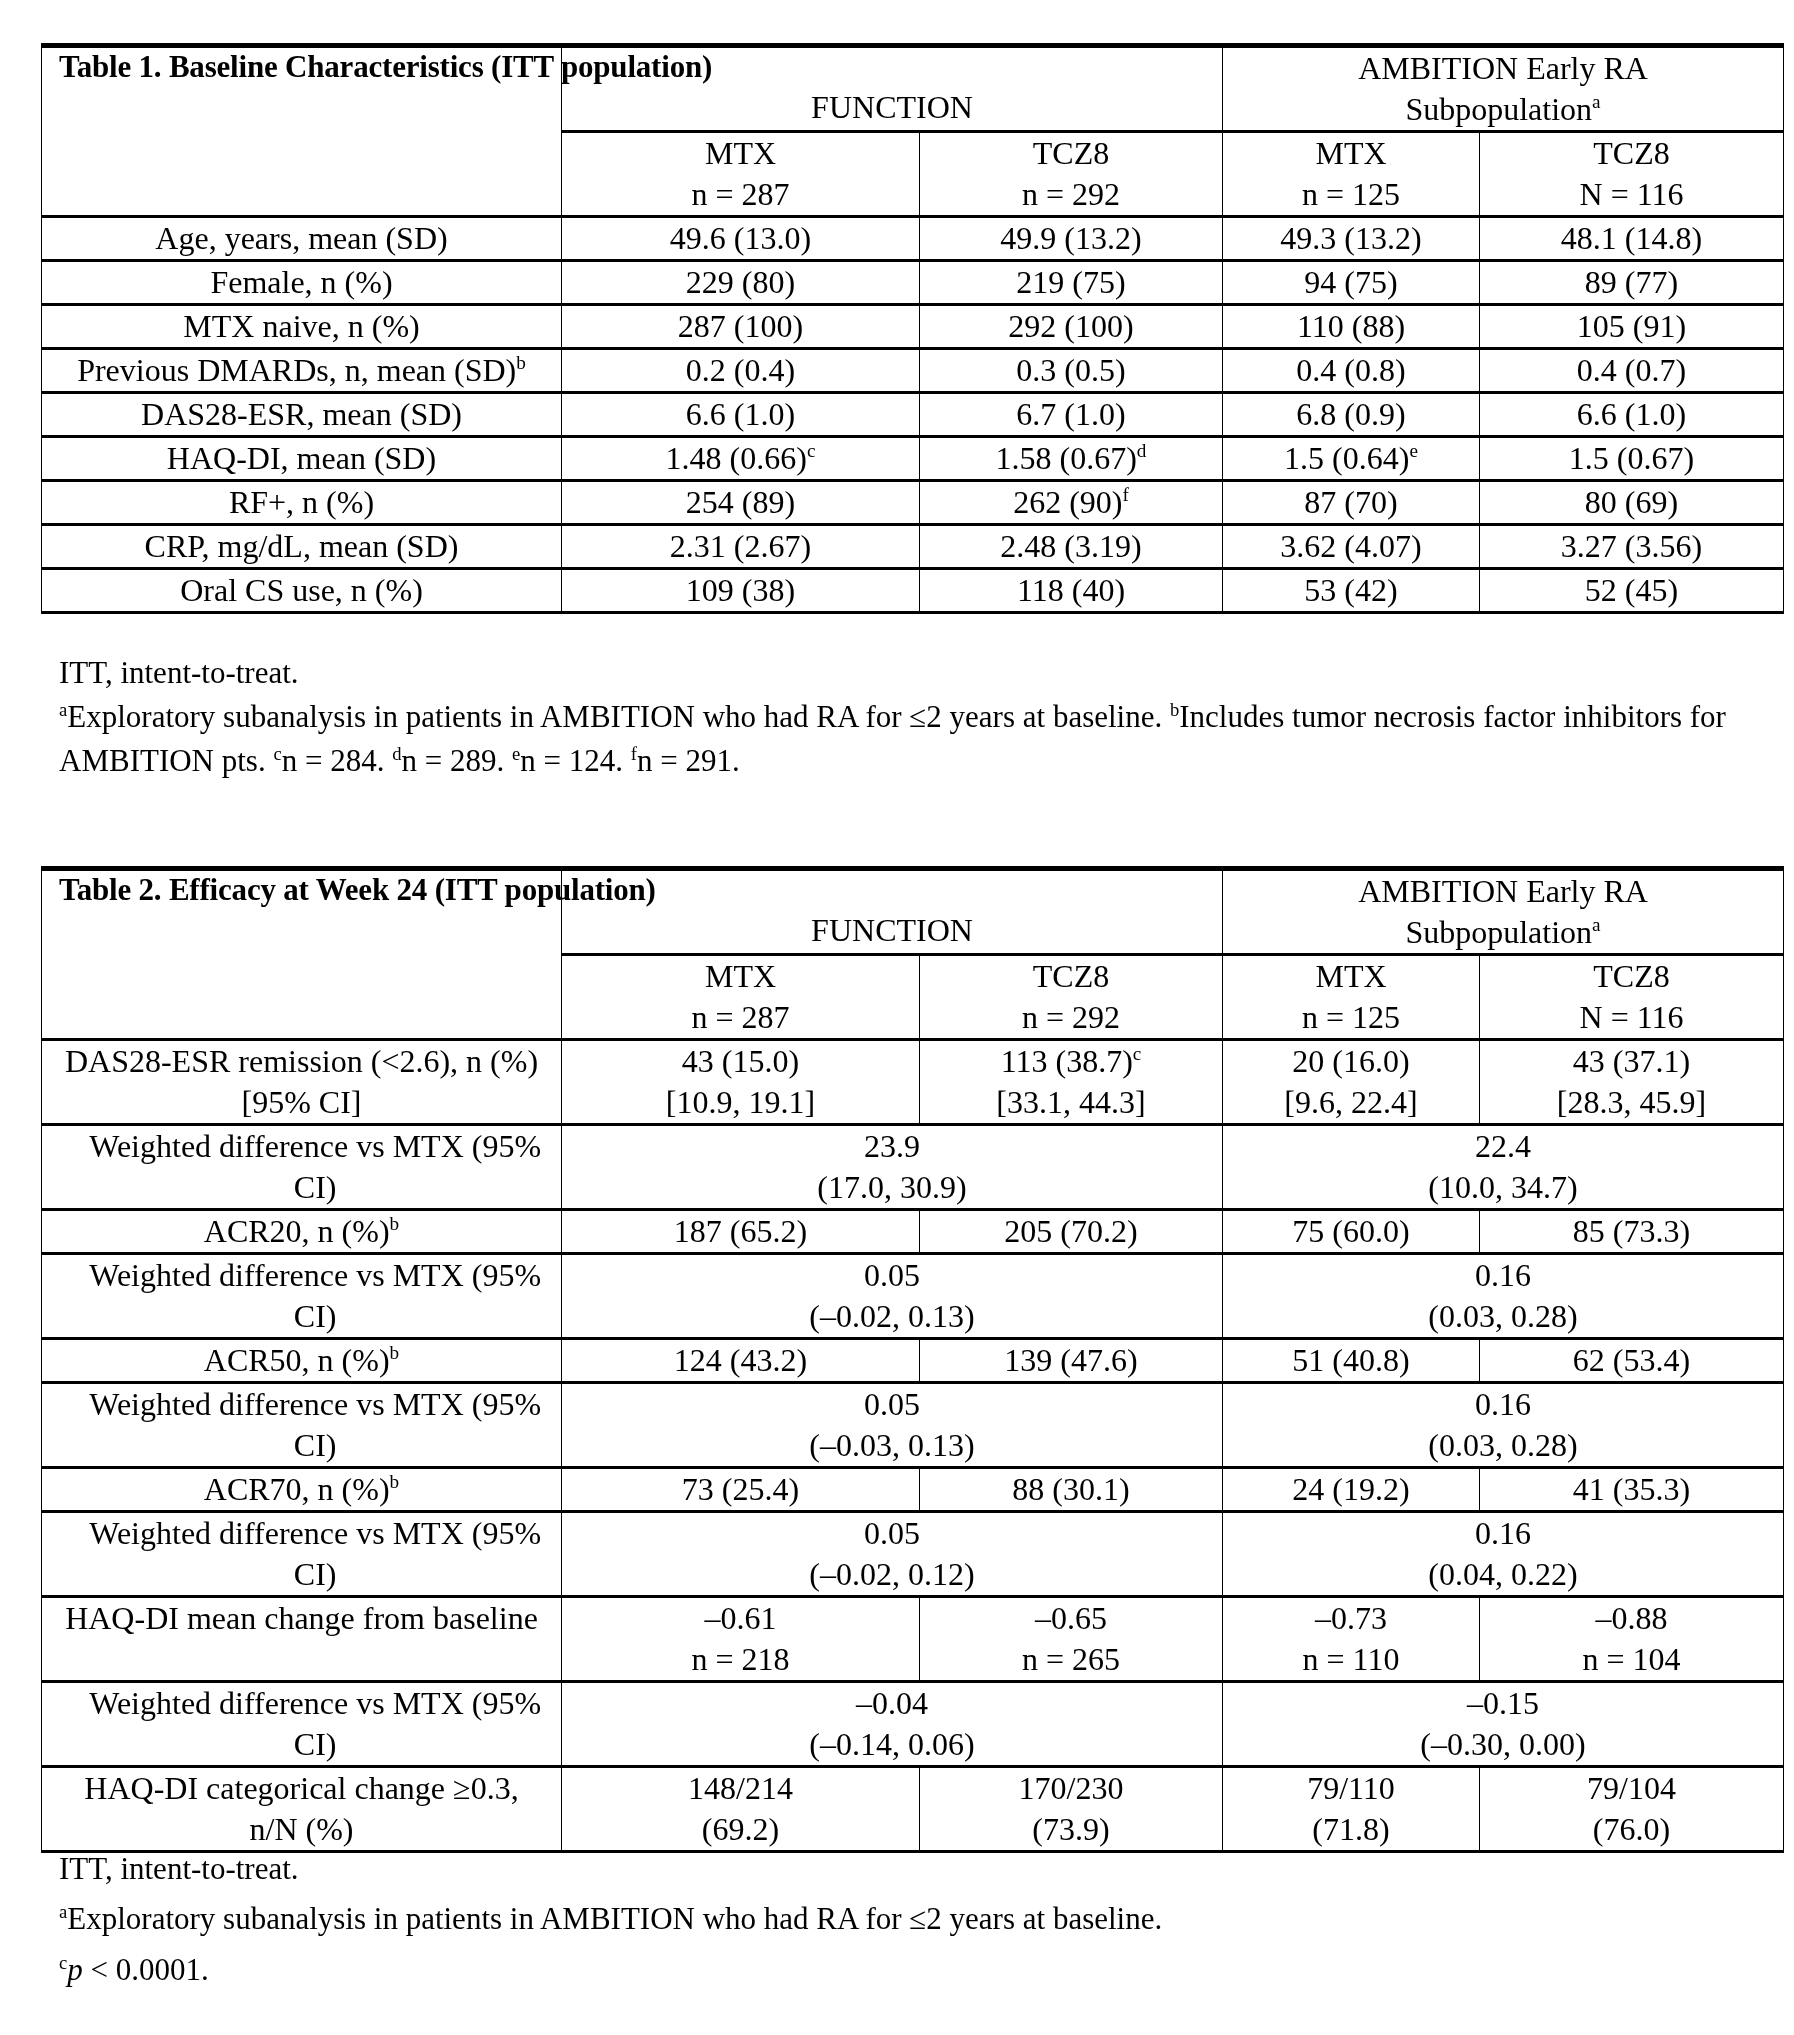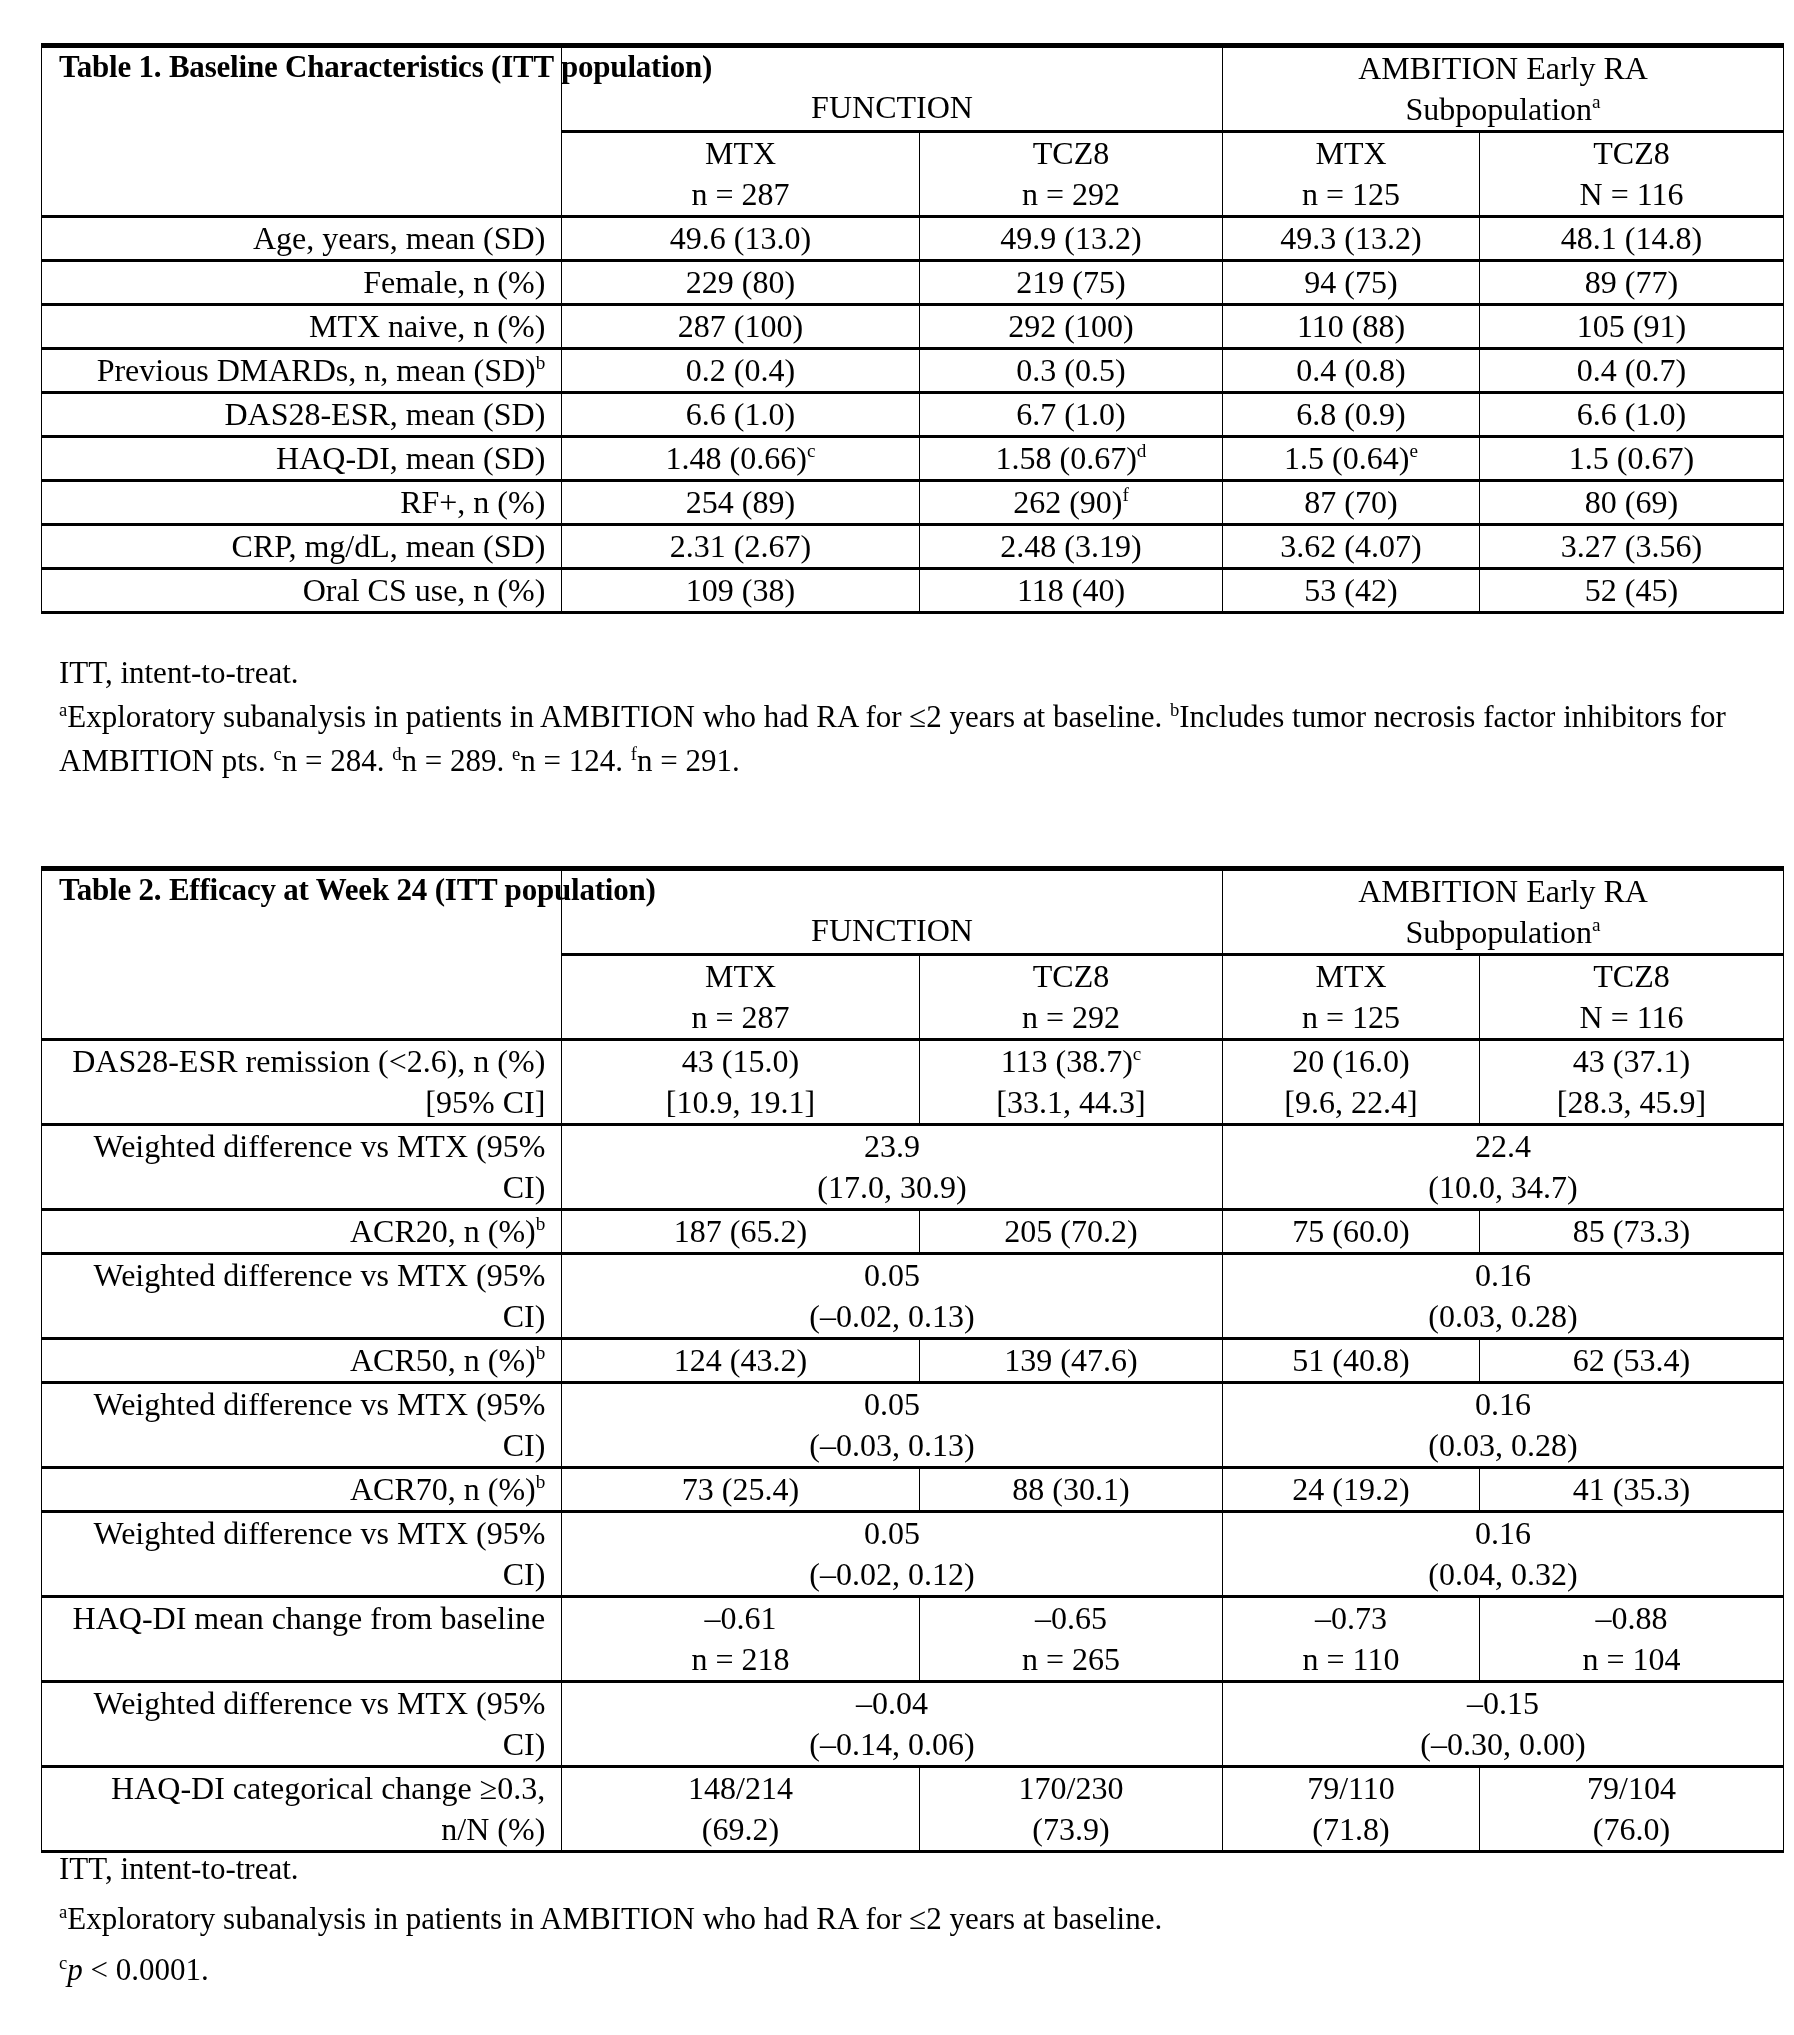--- a/index.html
+++ b/index.html
@@ -21,21 +21,21 @@
     font-size: 32px; line-height: 41px;
   }
   table.data td, table.data th {
     border: 1.6px solid #000; padding: 0 15.7px; vertical-align: top;
   }
   table.data th { font-weight: normal; text-align: center; vertical-align: bottom; }
   table.data tr.row td { border-top: 3.9px solid #000; }
   table.data thead tr:first-child th { border-top: 5.5px solid #000; }
   table.data tbody tr:last-child td { border-bottom: 3.9px solid #000; }
   table.data thead tr.subhead th { border-top: 3.9px solid #000; }
-  td.label { text-align: right; margin-top: 13px; }
+  td.label { text-align: center; margin-top: 13px; }
   td.label.indent { padding-left: 43px; font-family: Liberation Serif, serif; }
   td.num { text-align: center; }
   td.num.bottom { vertical-align: bottom; }
   sup { font-size: 60%; line-height: 0; vertical-align: super; }
   .notes {
     position: absolute; left: 59px; width: 1706px;
     font-size: 31px; line-height: 44px;
   }
   .notes p { margin: 0; }
   .notes2 p { margin: 0 0 6.3px 0; }
@@ -301,21 +301,21 @@
           </td>
         </tr>
         <tr class="row">
           <td class="label indent"><span>Weighted difference vs MTX (95% CI)</span></td>
           <td class="num" colspan="2">
             <div><span>0.05</span></div>
             <div><span>(–0.02, 0.12)</span></div>
           </td>
           <td class="num" colspan="2">
             <div><span>0.16</span></div>
-            <div><span>(0.04, 0.32)</span></div>
+            <div><span>(0.04, 0.22)</span></div>
           </td>
         </tr>
         <tr class="row">
           <td class="label"><span>HAQ-DI mean change from baseline</span><sup></sup></td>
           <td class="num">
             <div><span>–0.61</span><sup></sup></div>
             <div><span>n = 218</span></div>
           </td>
           <td class="num">
             <div><span>–0.65</span><sup></sup></div>

